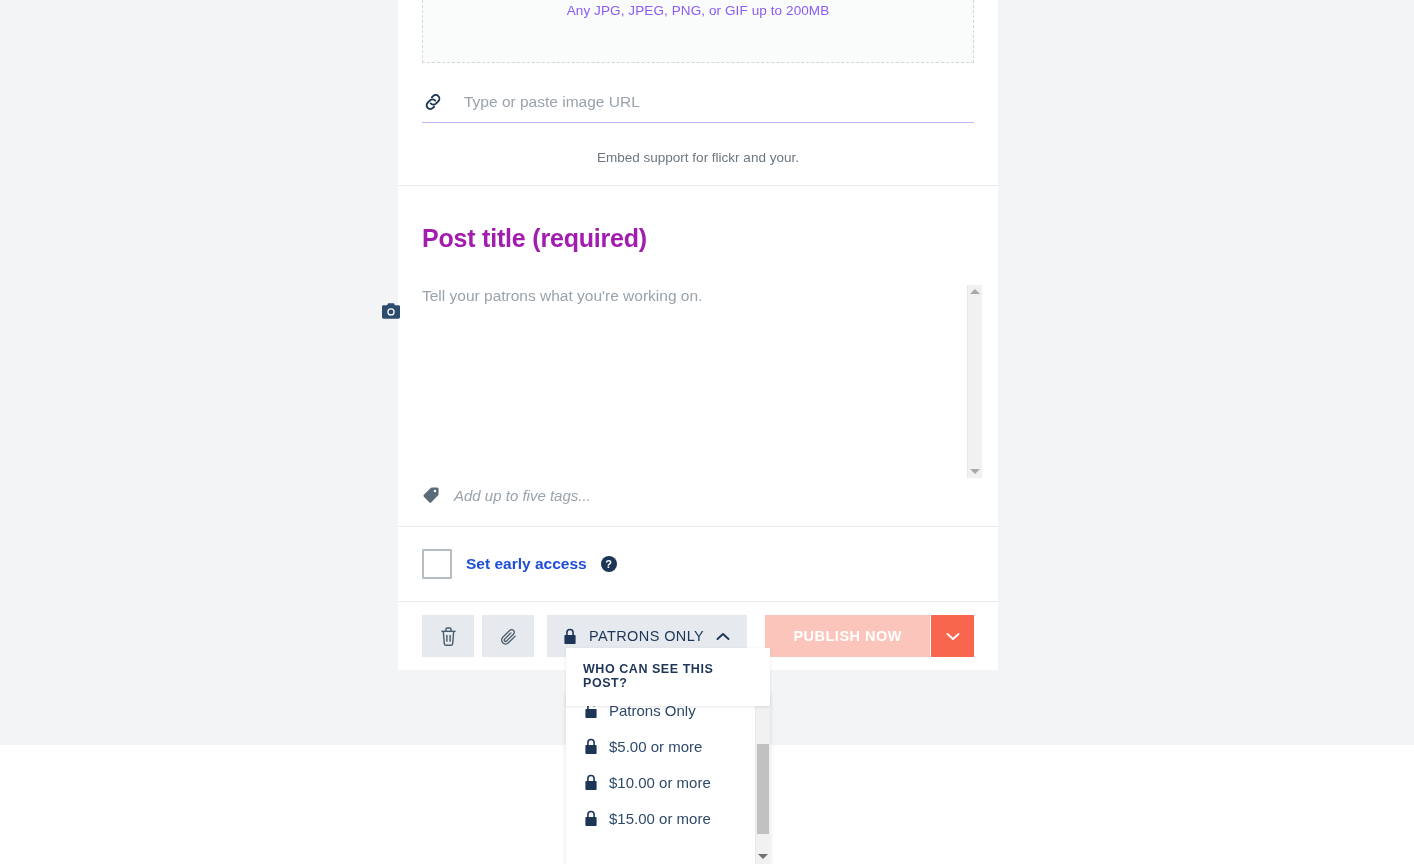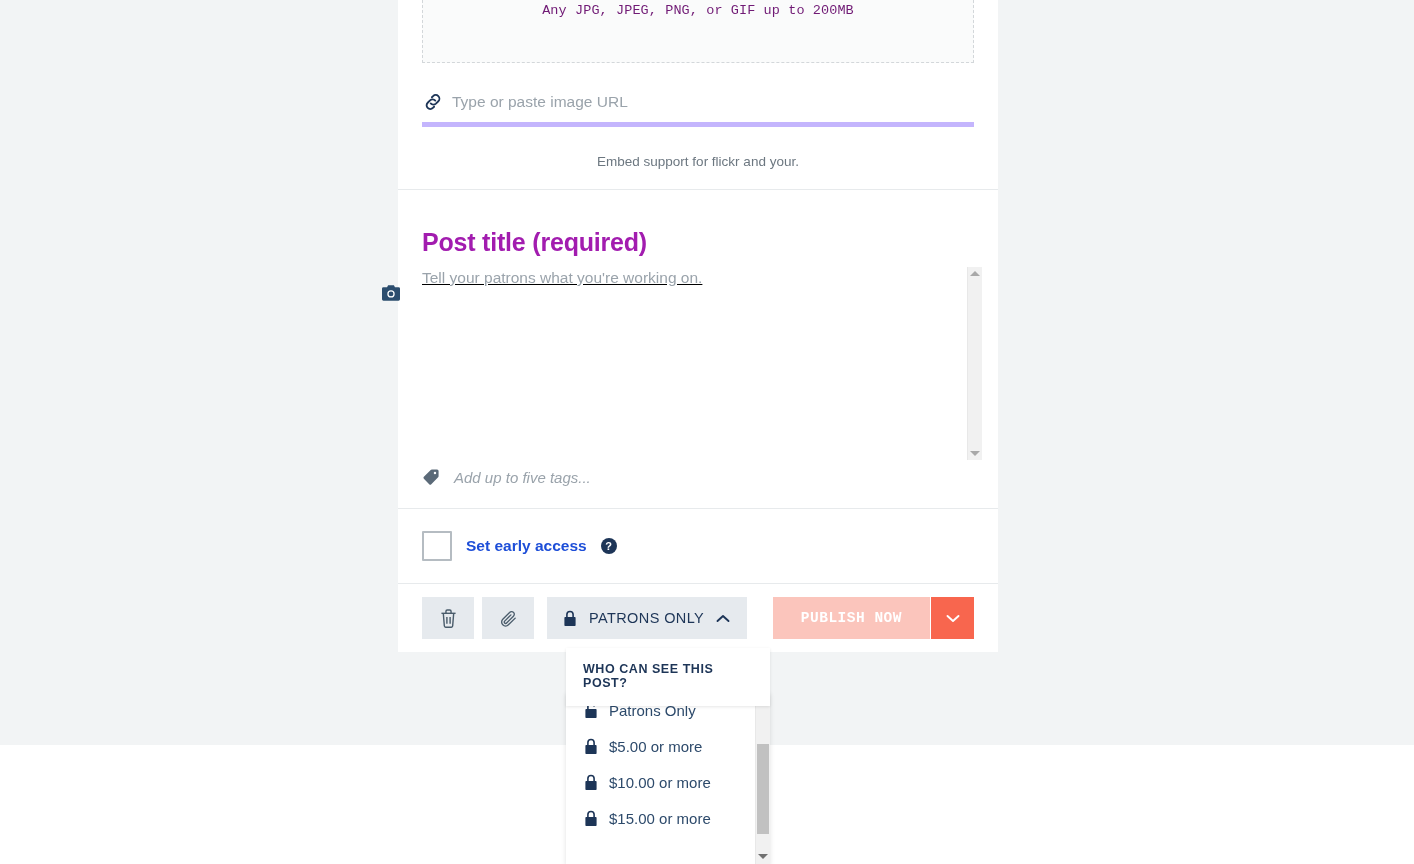--- a/index.html
+++ b/index.html
@@ -46,32 +46,31 @@
     height: 263px;
     border: 1px dashed #d3d7da;
     background: #fafbfb;
     display: flex;
     align-items: flex-end;
     justify-content: center;
     padding-bottom: 44px;
   }
   .dropzone-hint {
     font-size: 13.5px;
-    color: #701a75;
+    color: #8b5cf6;
     letter-spacing: .1px;
-    font-family: Liberation Mono, monospace;
   }
 
   .url-row {
     margin: 28px 24px 0 24px;
     display: flex;
     align-items: center;
-    gap: 8px;
+    gap: 20px;
     padding-bottom: 9px;
-    border-bottom: 5px solid #c4b5fd;
+    border-bottom: 1px solid #c4b5fd;
   }
   .url-input {
     flex: 1;
     border: none;
     outline: none;
     font-family: "Liberation Sans", sans-serif;
     font-size: 15.5px;
     color: #42484e;
     background: transparent;
     padding: 2px 0;
@@ -99,23 +98,22 @@
   .post-title {
     font-size: 25px;
     font-weight: bold;
     color: #a21caf;
     padding: 38px 0 0 0;
     letter-spacing: -.2px;
     outline: none;
   }
   .editor-wrap {
     position: relative;
-    margin-top: 10px;
+    margin-top: 32px;
     height: 193px;
-    text-decoration: underline;
   }
   .editor-body {
     font-size: 15.5px;
     color: #9aa3ab;
     line-height: 1.45;
     outline: none;
     padding-right: 30px;
   }
   
   .fake-scrollbar {
@@ -228,21 +226,20 @@
   }
   .publish-btn {
     background: #fbc5bc;
     border: none;
     color: #ffffff;
     font-size: 14.5px;
     font-weight: bold;
     letter-spacing: .5px;
     padding: 0 28px;
     cursor: default;
-    font-family: Liberation Mono, monospace;
   }
   .publish-caret-btn {
     background: #f8664e;
     border: none;
     width: 44px;
     display: flex;
     align-items: center;
     justify-content: center;
     cursor: pointer;
     border-left: 1px solid #ffffff;

